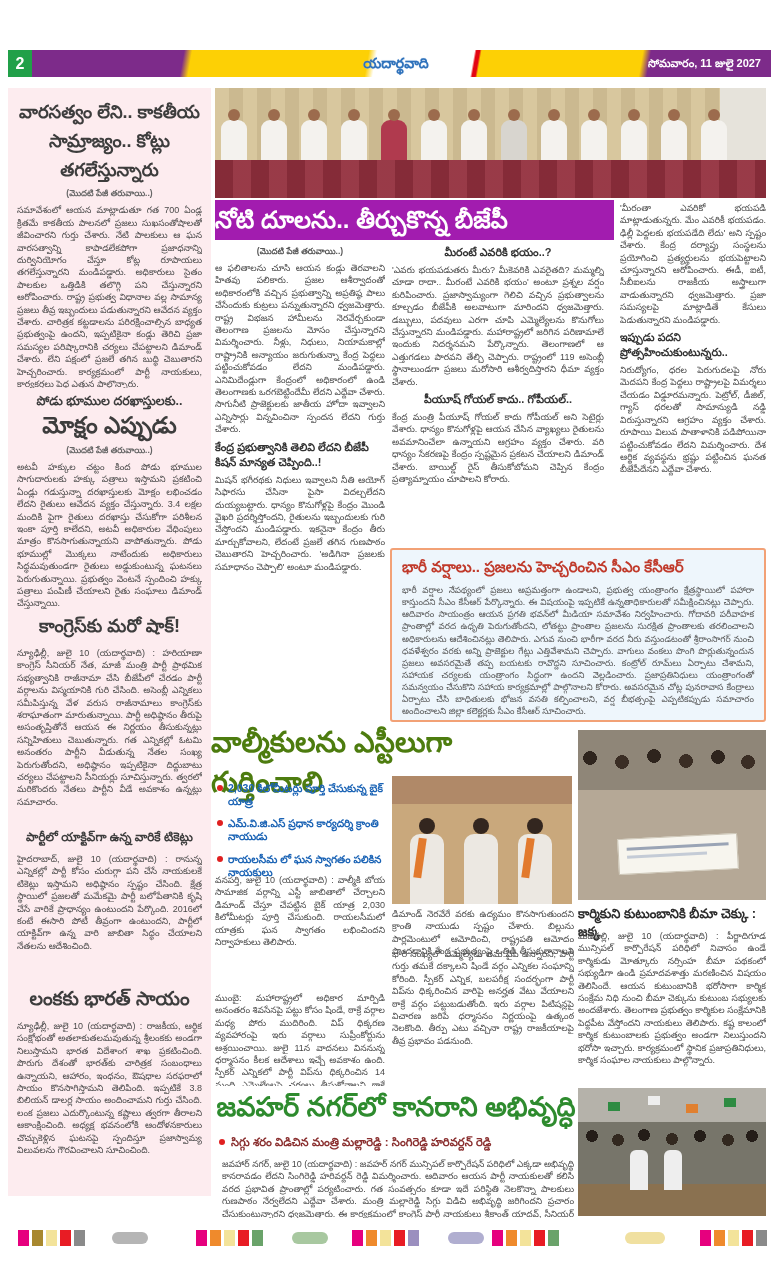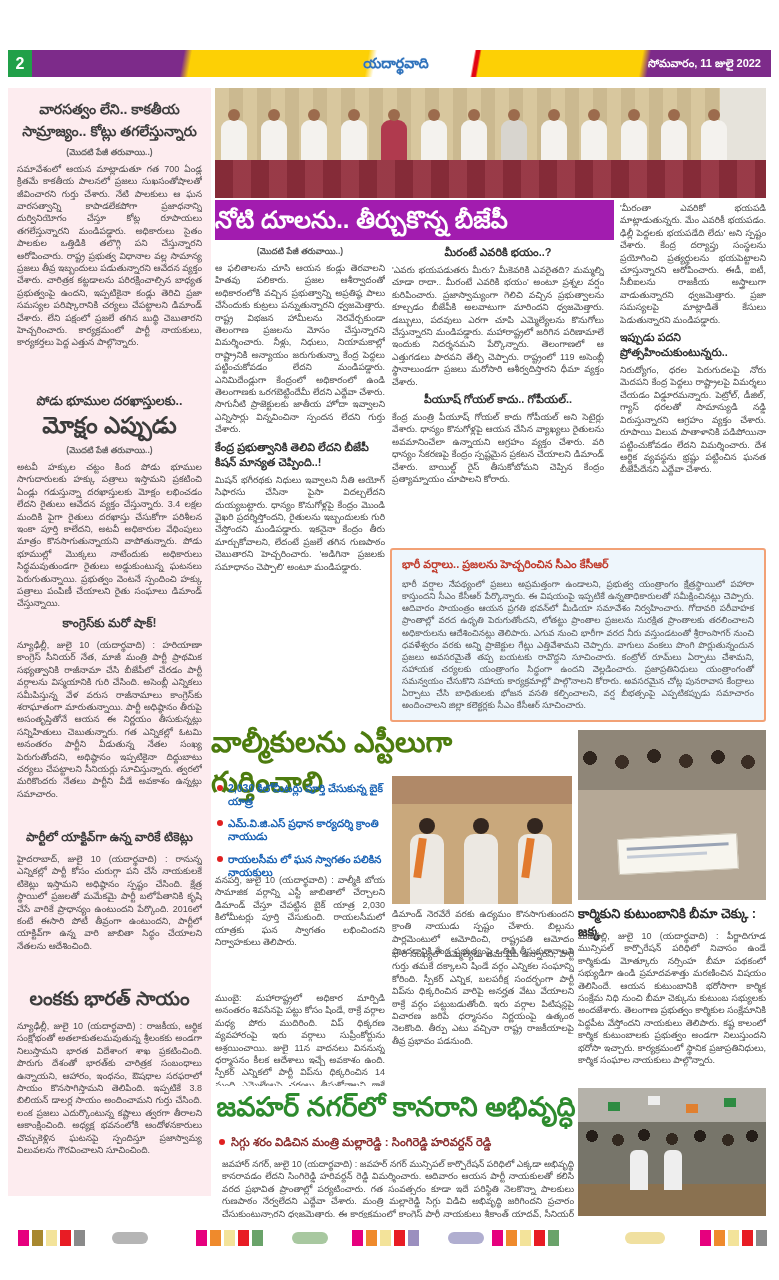--- a/index.html
+++ b/index.html
@@ -19,26 +19,26 @@
     font-weight:bold;font-size:11px;}
 
   
   .left-col{position:absolute;left:8px;top:88px;width:203px;height:1108px;background:#fdecef;
     box-sizing:border-box;padding:6px 9px;}
   .lc-art{overflow:hidden;box-sizing:border-box;}
   .lc-h1{font-weight:bold;color:#3d3d3d;text-align:center;}
   .lc-note{font-size:8.5px;color:#666;text-align:center;font-weight:bold;margin:4px 0;}
   .body-txt{font-size:9px;line-height:1.38;color:#4a4a4a;text-align:justify;}
   .a1{height:294px;}
-  .a1 .lc-h1{font-size:14px;line-height:1.6;padding-top:4px;}
+  .a1 .lc-h1{font-size:18px;line-height:1.6;padding-top:4px;}
   .a2{height:222px;}
   .a2 .kicker{font-size:12.5px;font-weight:bold;color:#3d3d3d;text-align:center;padding-top:6px;}
   .a2 .lc-h1{font-size:23px;line-height:1.3;}
   .a3{height:214px;}
-  .a3 .lc-h1{font-size:12px;padding:6px 0;}
+  .a3 .lc-h1{font-size:18px;padding:6px 0;}
   .a4{height:158px;}
   .a4 .lc-h1{font-size:12px;padding:6px 0;}
   .a5{height:200px;}
   .a5 .lc-h1{font-size:19px;padding:6px 0;}
 
   
   .main-photo{position:absolute;left:215px;top:88px;width:551px;height:110px;overflow:hidden;
     background:repeating-linear-gradient(90deg,#d8c79e 0 14px,#cbb990 14px 28px);}
   .mp-right{position:absolute;right:0;top:0;width:46px;height:100%;background:#e6e3db;}
   .mp-table{position:absolute;left:0;bottom:0;width:100%;height:38px;background:#94303e;
@@ -57,21 +57,21 @@
   .mcol{position:absolute;overflow:hidden;}
   .m-note{font-size:8.5px;color:#555;text-align:center;font-weight:bold;margin-bottom:4px;}
   .m-sub{font-weight:bold;color:#333;font-size:11px;margin:5px 0 3px;}
   .colA{left:215px;top:246px;width:170px;height:478px;}
   .colB{left:392px;top:246px;width:212px;height:298px;}
   .colC{left:620px;top:202px;width:146px;height:342px;}
 
   
   .kcr{position:absolute;left:390px;top:548px;width:376px;height:174px;box-sizing:border-box;
     background:#eef6fc;border:2px solid #f2a176;border-radius:3px;padding:8px 10px;overflow:hidden;}
-  .kcr-h{color:#c03a2b;font-weight:bold;font-size:11px;margin-bottom:5px;}
+  .kcr-h{color:#c03a2b;font-weight:bold;font-size:15px;margin-bottom:5px;}
   .kcr .body-txt{font-size:8.8px;color:#555;}
 
   
   .val-h{position:absolute;left:211px;top:726px;width:360px;font-size:29px;font-weight:bold;color:#4d7c0f;}
   .val-bullets{position:absolute;left:217px;top:782px;width:172px;}
   .vb{display:flex;gap:5px;margin-bottom:9px;font-size:10.5px;font-weight:bold;color:#1a63b5;line-height:1.25;}
   .dot{width:6px;height:6px;border-radius:50%;background:#e02020;margin-top:3px;flex:none;}
   .val-b1{position:absolute;left:215px;top:874px;width:170px;height:82px;overflow:hidden;}
   .val-b2{position:absolute;left:392px;top:908px;width:182px;height:50px;overflow:hidden;}
 
@@ -135,21 +135,21 @@
 </style>
 </head>
 <body>
 
 <div class="page">
 
   <div class="hdr">
     <div class="hdr-band"></div>
     <div class="page-num">2</div>
     <div class="masthead">యదార్థవాది</div>
-    <div class="hdr-date">సోమవారం, 11 జులై 2022</div>
+    <div class="hdr-date">సోమవారం, 11 జులై 2027</div>
   </div>
 
   <div class="left-col">
     <div class="lc-art a1">
       <div class="lc-h1">వారసత్వం లేని.. కాకతీయ సామ్రాజ్యం.. కోట్లు తగలేస్తున్నారు</div>
       <div class="lc-note">(మొదటి పేజీ తరువాయి..)</div>
       <div class="body-txt">సమావేశంలో ఆయన మాట్లాడుతూ గత 700 ఏండ్ల క్రితమే కాకతీయ పాలనలో ప్రజలు సుఖసంతోషాలతో జీవించారని గుర్తు చేశారు. నేటి పాలకులు ఆ ఘన వారసత్వాన్ని కాపాడలేకపోగా ప్రజాధనాన్ని దుర్వినియోగం చేస్తూ కోట్ల రూపాయలు తగలేస్తున్నారని మండిపడ్డారు. అధికారులు సైతం పాలకుల ఒత్తిడికి తలొగ్గి పని చేస్తున్నారని ఆరోపించారు. రాష్ట్ర ప్రభుత్వ విధానాల వల్ల సామాన్య ప్రజలు తీవ్ర ఇబ్బందులు పడుతున్నారని ఆవేదన వ్యక్తం చేశారు. చారిత్రక కట్టడాలను పరిరక్షించాల్సిన బాధ్యత ప్రభుత్వంపై ఉందని, ఇప్పటికైనా కండ్లు తెరిచి ప్రజా సమస్యల పరిష్కారానికి చర్యలు చేపట్టాలని డిమాండ్ చేశారు. లేని పక్షంలో ప్రజలే తగిన బుద్ధి చెబుతారని హెచ్చరించారు. కార్యక్రమంలో పార్టీ నాయకులు, కార్యకర్తలు పెద్ద ఎత్తున పాల్గొన్నారు.</div>
     </div>
     <div class="lc-art a2">
       <div class="kicker">పోడు భూముల దరఖాస్తులకు..</div>

